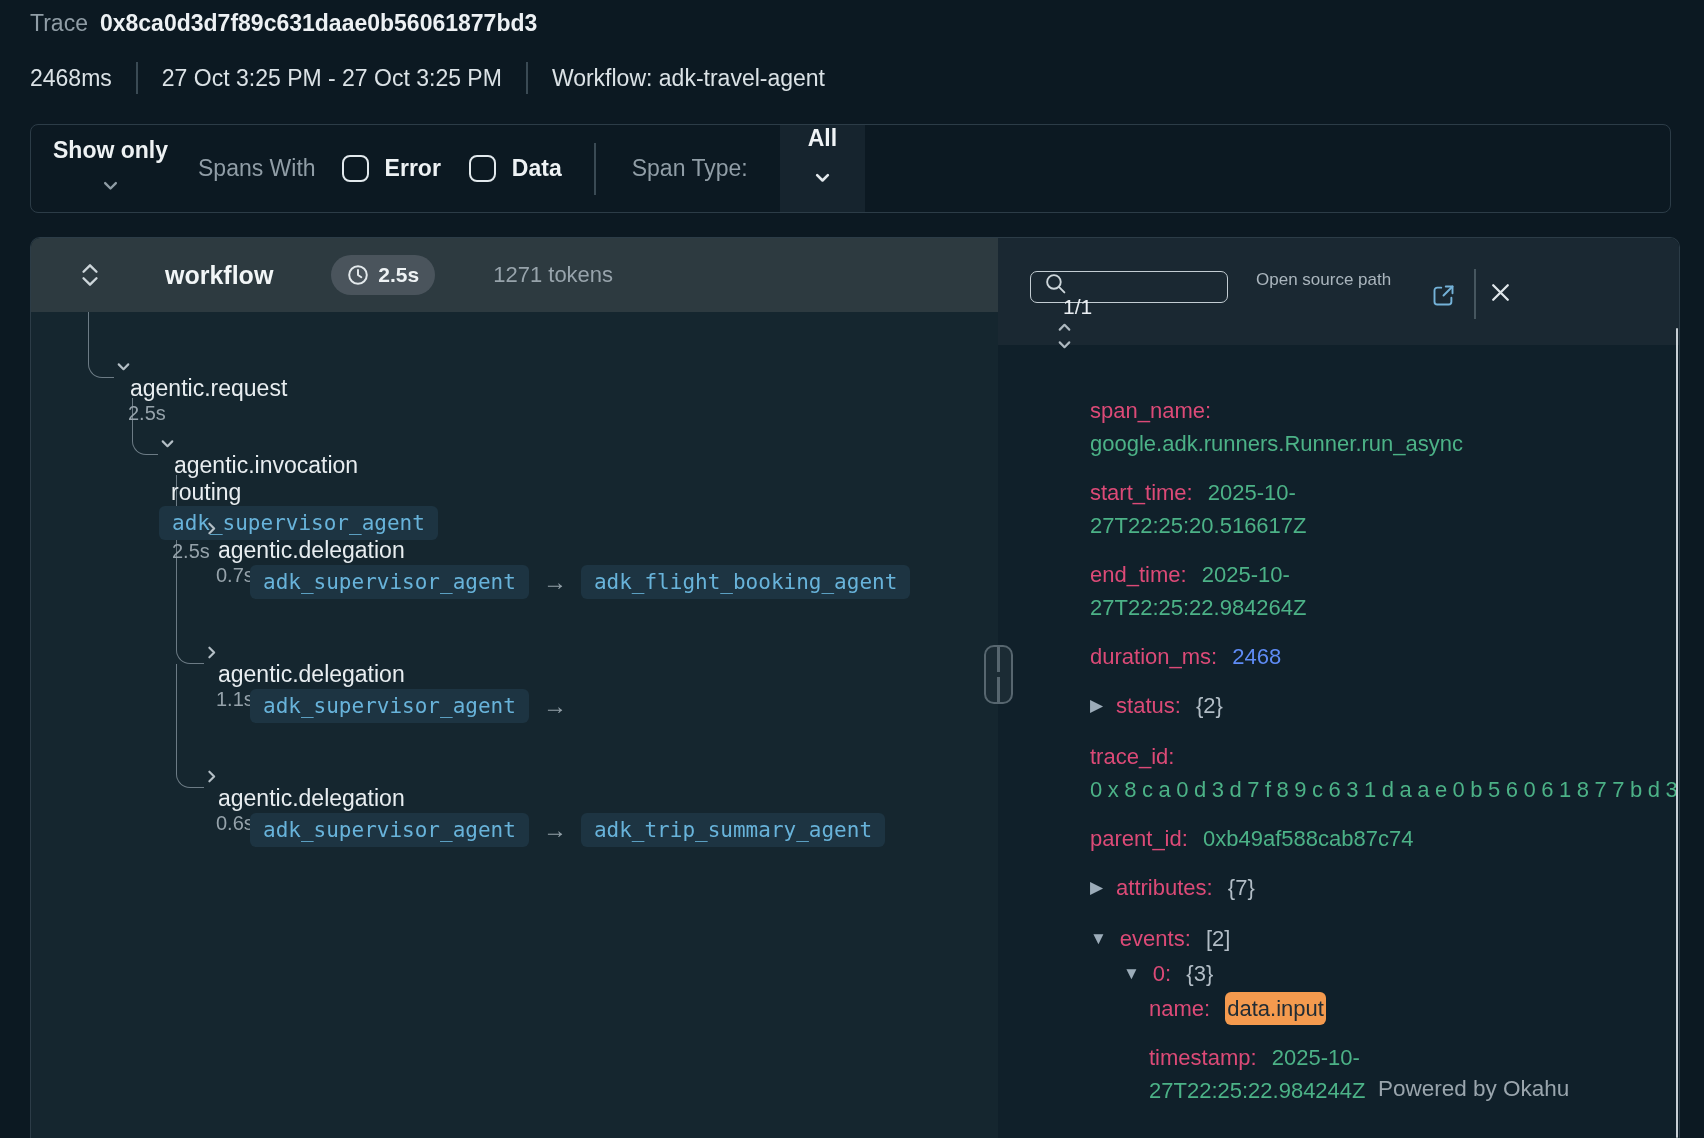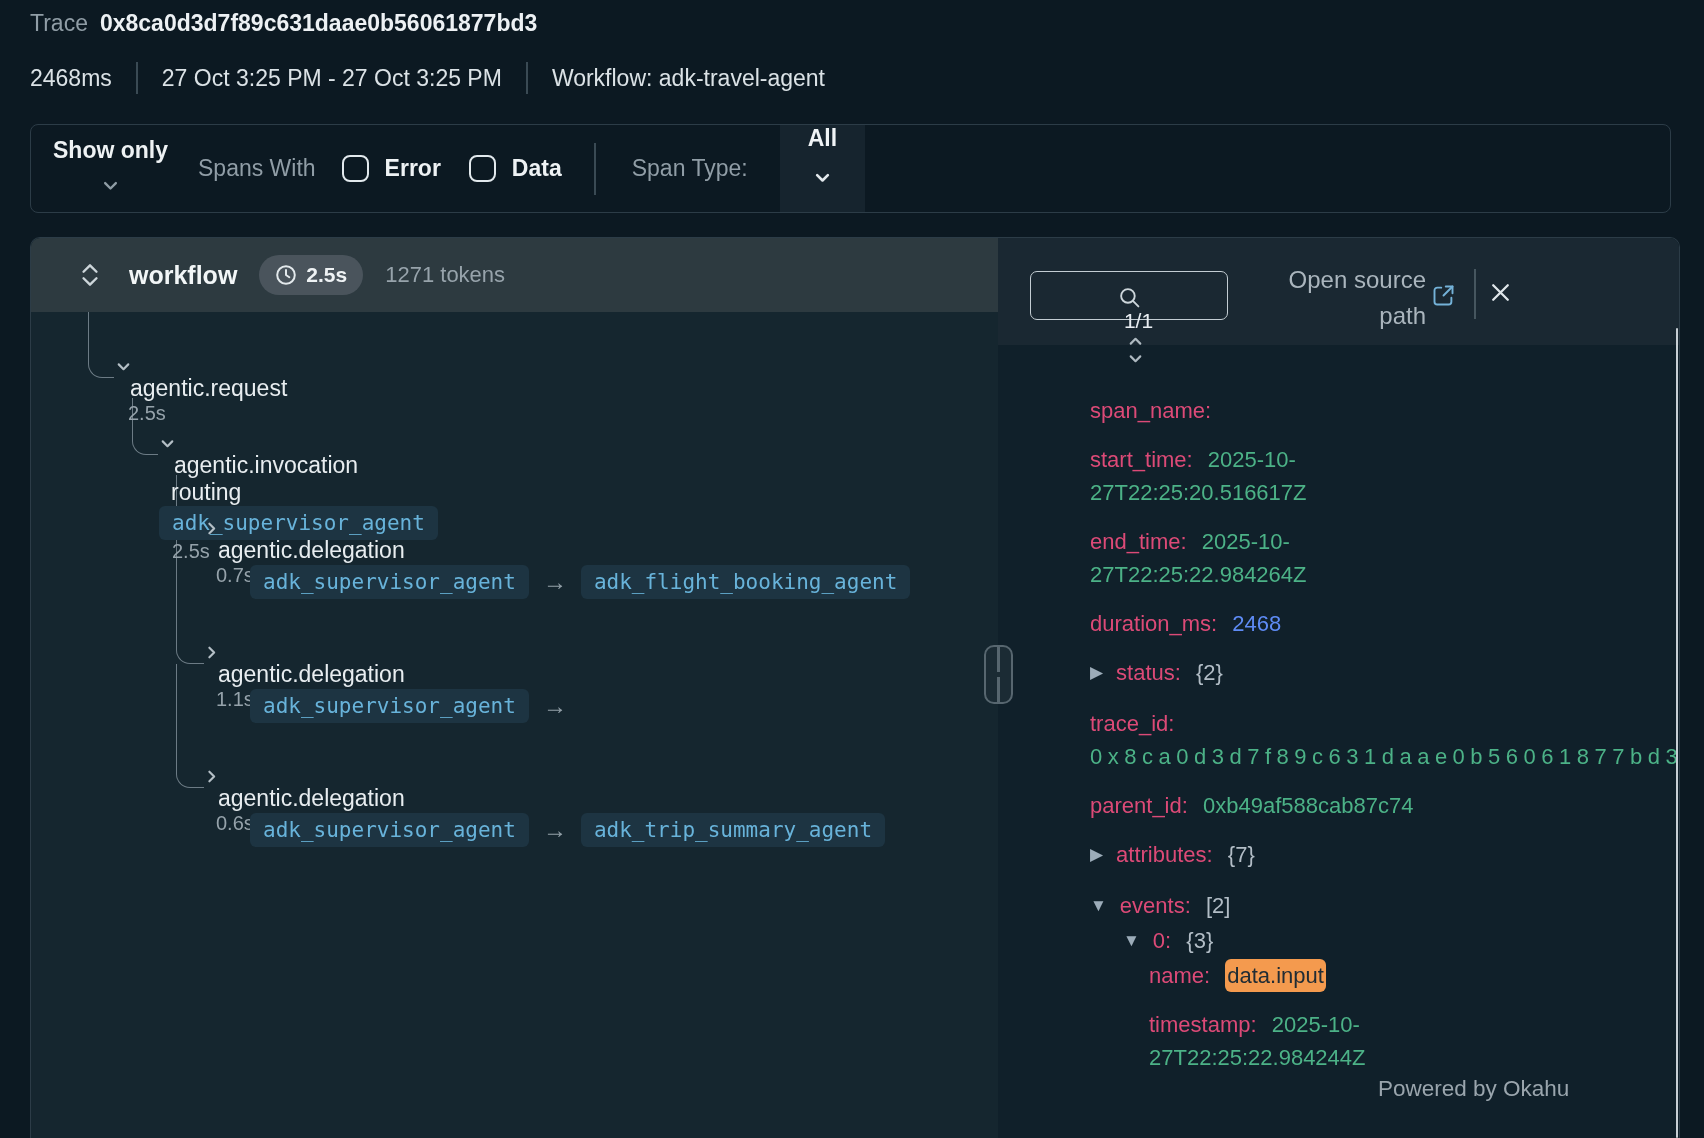--- a/index.html
+++ b/index.html
@@ -31,21 +31,21 @@
                 display:flex; align-items:center; gap:16px; padding:0 28px; font-family:inherit; }
   .all-select .val { color:#f0f4f6; font-size:23px; font-weight:700; }
   .all-select .chev { color:#e2e8ec; }
 
   
   .trace-panel { left:30px; top:237px; width:1650px; height:901px; border:1.5px solid #2c3c47;
                  border-bottom:none; border-radius:10px 10px 0 0; overflow:hidden; }
 
   
   .tree-pane { position:absolute; left:0; top:0; width:967px; height:100%; background:#15262f; }
-  .tree-header { height:74px; background:#2d3a40; display:flex; align-items:center; padding-left:48px; }
+  .tree-header { height:74px; background:#2d3a40; display:flex; align-items:center; padding-left:48px;gap:36px; }
   .updown-icon { color:#cdd6da; display:flex; }
   .wf-title { margin-left:28px; font-size:25px; font-weight:700; color:#f2f6f7; }
   .wf-pill { margin-left:22px; background:#4a545c; border-radius:20px; height:40px;
              display:flex; align-items:center; gap:9px; padding:0 16px; }
   .wf-pill .clock { color:#e3e9ec; display:flex; }
   .wf-pill .t { color:#eef2f4; font-size:21px; font-weight:600; }
   .wf-tokens { margin-left:22px; color:#97a3ab; font-size:22px; }
 
   .connector { position:absolute; border-left:1.5px solid #6c7b85; border-bottom:1.5px solid #6c7b85;
                border-bottom-left-radius:14px; }
@@ -61,29 +61,29 @@
   .arrow { color:#93a0a8; font-size:24px; }
 
   .drag-handle { position:absolute; left:953px; top:407px; width:29px; height:59px;
                  border:2px solid #57666f; border-radius:10px; background:#1b2b34; z-index:12;
                  display:flex; align-items:center; justify-content:center; gap:5px; }
   .drag-handle i { display:block; width:2.5px; height:30px; background:#57666f; }
 
   
   .detail-pane { position:absolute; left:967px; top:0; right:0; height:100%; background:#10202a; }
   .detail-header { position:relative; height:107px; background:#1a2832; }
-  .search-box { position:absolute; left:32px; top:33px; width:198px; height:49px;
-                border:1.5px solid #c3cdd3; border-radius:7px; display:flex; align-items:center;
-                padding:14px 13px; }
+  .search-box { position:absolute; left:32px; top:33px; width:198px; height:32px;
+                border:1.5px solid #c3cdd3; border-radius:7px; display:flex; 
+                padding:0 13px; }
   .search-box .mag { color:#cdd6db; display:flex; }
   .search-box .count { margin-left:19px; font-size:21px; color:#e9eef2; }
   .search-box .nav { margin-left:12px; color:#aeb9c0; display:flex; background:none; border:none; }
   .search-box .nav.up svg { transform:rotate(180deg); }
-  .osp { position:absolute; left:258px; top:24px; width:170px; font-size:24px; color:#aab5bd;
-         line-height:36px; background:none; border:none; text-align:right; font-family:inherit; }
+  .osp { position:absolute; left:258px; top:24px; width:170px; font-size:17px; color:#aab5bd;
+         line-height:36px; background:none; border:none; text-align:left; font-family:inherit; }
   .ext-icon { position:absolute; left:432px; top:44px; color:#74b2d8; display:flex; background:none; border:none; }
   .dh-vdiv { position:absolute; left:476px; top:31px; width:2px; height:50px; background:#46565f; }
   .close-btn { position:absolute; left:490px; top:42px; color:#dfe6ea; display:flex; background:none; border:none; }
 
   .detail-body { position:absolute; left:0; top:107px; right:0; bottom:0; overflow:hidden;
                  padding:49px 0 0 92px; font-size:22px; line-height:33px; }
   .dfield { margin-bottom:16px; white-space:nowrap; }
   .dfield.tight { margin-bottom:0; }
   .dfield.nest1 { padding-left:33px; }
   .dfield.nest2 { padding-left:59px; }
@@ -281,20 +281,21 @@
         <button class="close-btn" data-interactable="true">
           <svg width="25" height="25" viewBox="0 0 24 24">
               <path d="M5 5l14 14M19 5L5 19" fill="none" stroke="currentColor" stroke-width="2.2" stroke-linecap="round"></path>
             </svg>
         </button>
       </div>
 
       <div class="detail-body" data-interactable="false">
         <div class="dfield" data-interactable="false">
           <span class="k" data-interactable="false">span_name:</span><br>
+          <span class="v-str" data-interactable="false">google.adk.runners.Runner.run_async</span>
         </div>
         <div class="dfield" data-interactable="false">
           <span class="k" data-interactable="false">start_time:</span>
           <span class="v-str v-gap" data-interactable="false">2025-10-</span><br>
           <span class="v-str" data-interactable="false">27T22:25:20.516617Z</span>
         </div>
         <div class="dfield" data-interactable="false">
           <span class="k" data-interactable="false">end_time:</span>
           <span class="v-str v-gap" data-interactable="false">2025-10-</span><br>
           <span class="v-str" data-interactable="false">27T22:25:22.984264Z</span>

